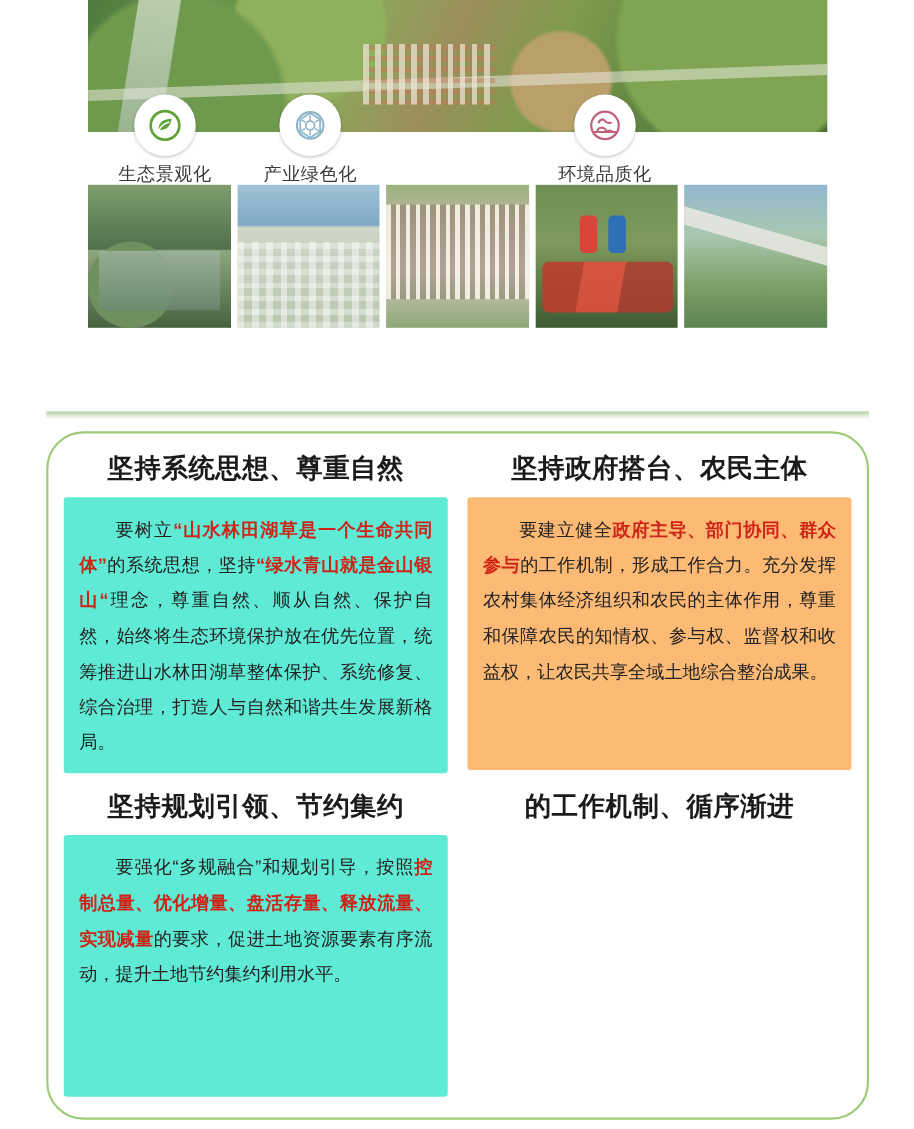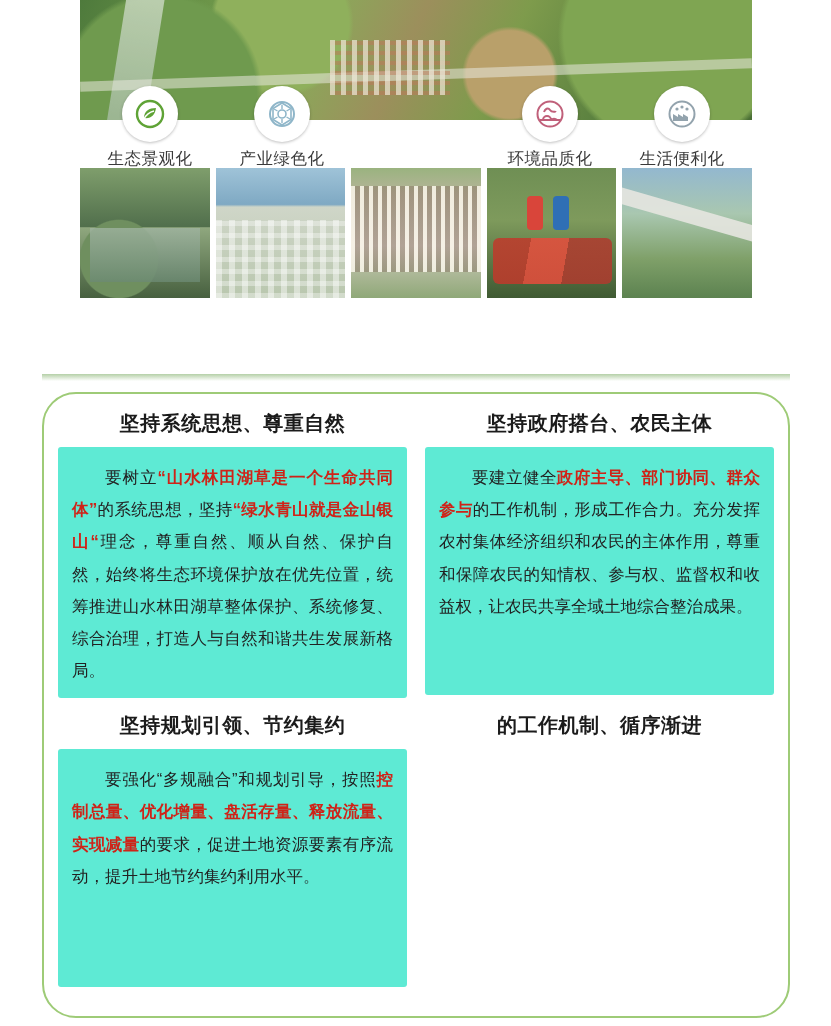--- a/index.html
+++ b/index.html
@@ -189,38 +189,38 @@
   }
   .grid {
     display: grid;
     grid-template-columns: 1fr 1fr;
     grid-template-rows: auto auto;
     column-gap: 18px;
     row-gap: 6px;
   }
   .cell { }
   .cell-title {
-    font-size: 20px;
+    font-size: 24px;
     font-weight: bold;
     color: #1b1b1b;
     text-align: center;
     padding: 8px 0 10px 0;
     letter-spacing: .5px;
   }
   .cell-body {
     font-size: 16.5px;
     line-height: 1.95;
     padding: 14px 14px 12px 14px;
     text-align: justify;
     text-indent: 2em;
     border-radius: 3px;
     box-sizing: border-box;
   }
   .blue { background: #5eead4; }
-  .peach { background: #5eead4; }
+  .peach { background: #fdba74; }
   .h1-body { min-height: 248px; }
   .h2-body { min-height: 248px; }
   .h3-body { min-height: 238px; }
   .h4-body { min-height: 238px; }
   .hl { color: #cf2318; font-weight: bold; }
 </style>
 </head>
 <body>
 
 <div class="page">
@@ -265,32 +265,20 @@
           <svg width="30" height="30" viewBox="0 0 30 30" aria-hidden="true">
             <circle cx="15" cy="15" r="12.5" fill="none" stroke="#c0607a" stroke-width="2"></circle>
             <path d="M5 21h20" stroke="#c0607a" stroke-width="2"></path>
             <path d="M8 21a4 4 0 018 0M16 21a4 4 0 016 0" fill="none" stroke="#c0607a" stroke-width="2"></path>
             <path d="M9 13c1-3 4-5 6-2s5 1 6 2" fill="none" stroke="#c0607a" stroke-width="2"></path>
           </svg>
         </div>
         <div class="icon-label">环境品质化</div>
       </div>
 
-      <div class="icon-item" style="left:542px;">
-        <div class="icon-circle">
-          <svg width="30" height="30" viewBox="0 0 30 30" aria-hidden="true">
-            <circle cx="15" cy="15" r="12.5" fill="none" stroke="#93a3ad" stroke-width="2"></circle>
-            <path d="M6 22v-7l5 3v-3l5 3v-3l5 3v4z" fill="#93a3ad"></path>
-            <circle cx="10" cy="10" r="1.6" fill="#93a3ad"></circle>
-            <circle cx="15" cy="8" r="1.6" fill="#93a3ad"></circle>
-            <circle cx="20" cy="10" r="1.6" fill="#93a3ad"></circle>
-          </svg>
-        </div>
-        <div class="icon-label">生活便利化</div>
-      </div>
 
     </div>
 
     <div class="thumbs">
       <div class="thumb t1"></div>
       <div class="thumb t2"></div>
       <div class="thumb t3"></div>
       <div class="thumb t4">
         <div class="runner r1"></div>
         <div class="runner r2"></div>

